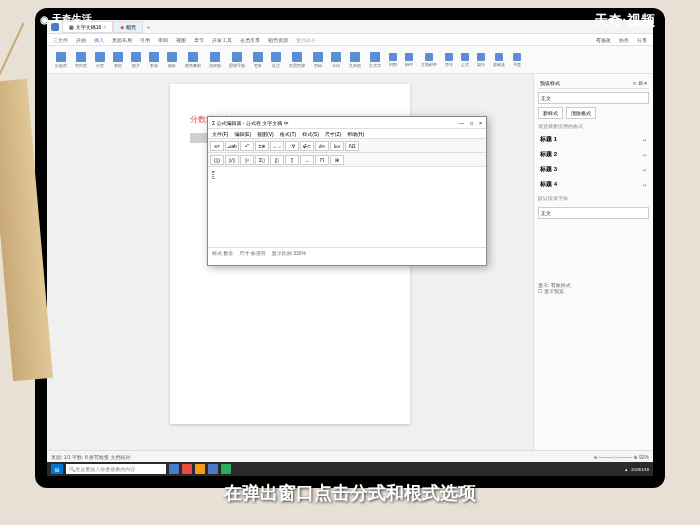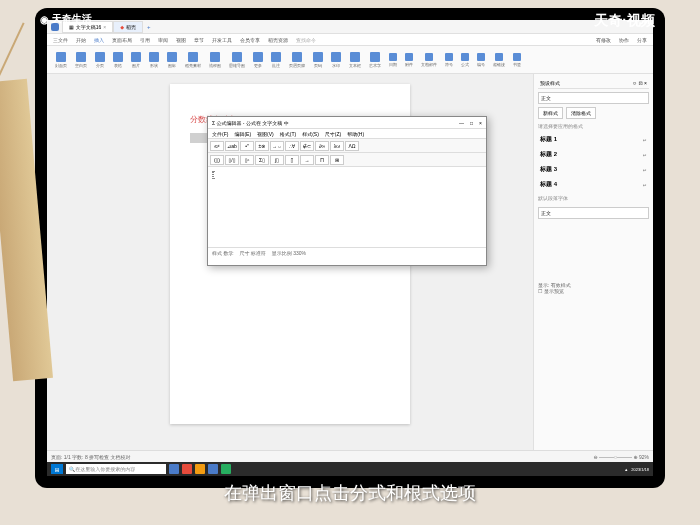--- a/index.html
+++ b/index.html
@@ -43,21 +43,21 @@
 .eq-cursor{width:2px;height:8px;border:1px dotted #888;display:inline-block}
 .eq-status{height:10px;border-top:1px solid #ddd;font-size:5px;padding:0 4px;display:flex;align-items:center;gap:6px;color:#666}
 .statusbar{position:absolute;bottom:14px;left:0;right:0;height:12px;background:#f5f5f5;border-top:1px solid #ddd;display:flex;align-items:center;padding:0 4px;font-size:5px;color:#666;justify-content:space-between}
 .taskbar{position:absolute;bottom:0;left:0;right:0;height:14px;background:#2b2b2b;display:flex;align-items:center;padding:0 4px;gap:3px}
 .win-btn{width:12px;height:10px;background:#0078d4;display:flex;align-items:center;justify-content:center;color:#fff;font-size:6px}
 .search{flex:0 0 100px;height:10px;background:#fff;font-size:5px;padding:0 3px;display:flex;align-items:center;color:#888}
 .task-icon{width:10px;height:10px;background:#4a7bc8;border-radius:1px}
 .task-right{margin-left:auto;color:#fff;font-size:4px;display:flex;align-items:center;gap:3px}
 .watermark-tl{position:absolute;top:12px;left:40px;color:#fff;font-size:10px;font-weight:bold;z-index:20;display:flex;align-items:center;gap:3px}
 .watermark-tr{position:absolute;top:12px;right:45px;color:#fff;font-size:14px;font-weight:bold;z-index:20}
-.subtitle{position:absolute;bottom:20px;left:50%;transform:translateX(-50%);color:#fff;font-size:18px;font-weight:normal;z-index:20;text-shadow:1px 1px 3px rgba(0,0,0,0.8)}
+.subtitle{position:absolute;bottom:20px;left:50%;transform:translateX(-50%);color:#fff;font-size:18px;font-weight:bold;z-index:20;text-shadow:1px 1px 3px rgba(0,0,0,0.8)}
 .book{position:absolute;left:0;top:80px;width:40px;height:300px;background:linear-gradient(90deg,#c9a876,#e0c896);transform:rotate(-5deg);z-index:1}
 .wheat{position:absolute;left:-10px;top:20px;width:60px;height:80px;z-index:1}
 .wheat::before{content:"";position:absolute;width:2px;height:60px;background:#c9a876;left:20px;transform:rotate(25deg)}
 </style>
 </head>
 <body>
 
 <div class="wheat"></div>
 <div class="book"></div>
 

